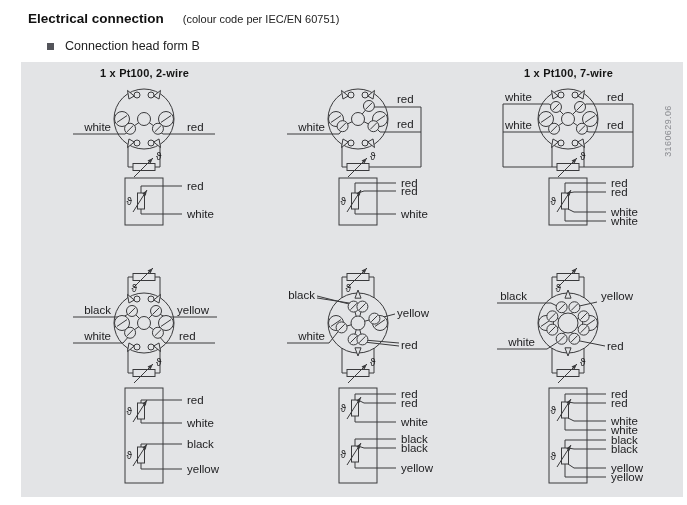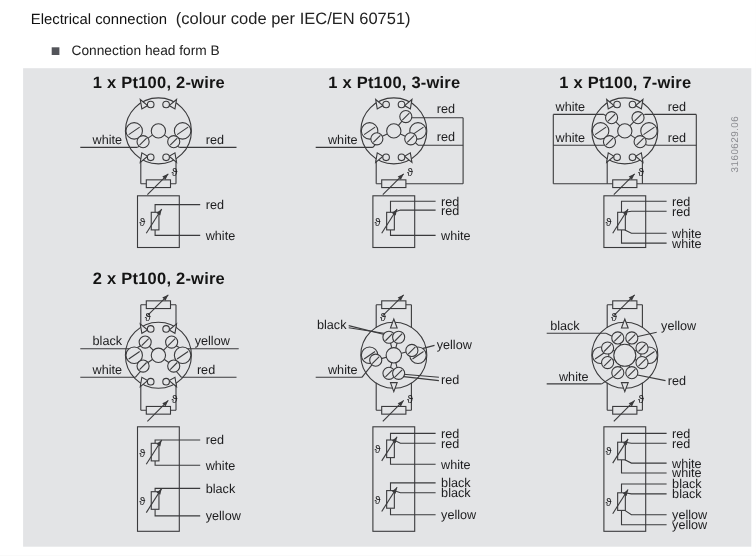--- a/index.html
+++ b/index.html
@@ -1,30 +1,30 @@
 <!DOCTYPE html>
 <html><head>
 <meta charset="utf-8">
 <style>
   html,body{margin:0;padding:0;background:#fff;}
   .page{position:relative;width:687px;height:505px;background:#ffffff;
         font-family:"Liberation Sans",sans-serif;overflow:hidden;}
   .hdr{position:absolute;left:28px;top:9px;color:#111;}
-  .hdr .bold{font-weight:normal;font-size:13.5px;margin-top:12px;}
-  .hdr .rest{font-size:15px;margin-left:8px;color:#222;}
+  .hdr .bold{font-weight:bold;font-size:13.5px;margin-top:12px;}
+  .hdr .rest{font-size:11px;margin-left:19px;color:#222;}
   .bullet{position:absolute;left:28px;top:39px;display:flex;align-items:center;
           font-size:12.5px;color:#222;padding-left:19px;}
   .sq{width:7px;height:7px;background:#53545a;margin-right:11px;flex:0 0 auto;}
   .panel{position:absolute;left:21px;top:62px;width:662px;height:435px;background:#e3e4e6;}
   .cell{position:absolute;width:215px;}
   .r1{top:0;height:178px;}
   .r2{top:178px;height:257px;}
   .c1{left:16px;} .c2{left:230px;} .c3{left:440px;}
   .cell-title{position:absolute;left:0;top:5px;width:215px;text-align:center;
-              font-weight:bold;font-size:15px;color:#141414;letter-spacing:.2px;}
+              font-weight:bold;font-size:11px;color:#141414;letter-spacing:.2px;}
   svg.diagram{position:absolute;left:0;top:0;}
   svg text{font-family:"Liberation Sans",sans-serif;}
   .side-note{position:absolute;left:633px;top:126px;width:70px;text-align:center;
              transform:rotate(-90deg);font-size:9px;color:#8a8b90;letter-spacing:.4px;}
 </style>
 </head>
 <body>
 
 <div class="page">
 
@@ -150,21 +150,20 @@
                 <line x1="96" y1="150" x2="110" y2="128" stroke="#3a3a3c" stroke-width="1"></line>
                 <polygon points="110,128 108.7097809208911,133.8596360576322 105.23830482835578,131.650514907837" fill="#3a3a3c"></polygon>
                 <text x="95" y="143" text-anchor="end" font-size="10" fill="#1c1c1e">ϑ</text>
               </g>
               <text x="150" y="125" text-anchor="start" font-size="11.5" fill="#1c1c1e">red</text>
               <text x="150" y="133" text-anchor="start" font-size="11.5" fill="#1c1c1e">red</text>
               <text x="150" y="156" text-anchor="start" font-size="11.5" fill="#1c1c1e">white</text>
             </g>
           </g>
         </svg>
-      <div class="cell-title">1 x Pt100, 3-wire</div>
     </div>
     <div class="cell r1 c3">
       <svg class="diagram" width="215" height="178" viewBox="0 0 215 178">
           <g>
             <line x1="42" y1="42" x2="42" y2="105" stroke="#3a3a3c" stroke-width="1"></line>
             <line x1="172" y1="42" x2="172" y2="105" stroke="#3a3a3c" stroke-width="1"></line>
             <line x1="42" y1="105" x2="172" y2="105" stroke="#3a3a3c" stroke-width="1"></line>
             <line x1="91" y1="83" x2="91" y2="105" stroke="#3a3a3c" stroke-width="1"></line>
             <line x1="123" y1="83" x2="123" y2="105" stroke="#3a3a3c" stroke-width="1"></line>
             <line x1="42" y1="42" x2="88" y2="42" stroke="#3a3a3c" stroke-width="1"></line>
@@ -313,21 +312,20 @@
                 <rect x="100.5" y="207" width="7" height="16" fill="#e3e4e6" stroke="#3a3a3c" stroke-width="1"></rect>
                 <line x1="96" y1="226" x2="110" y2="204" stroke="#3a3a3c" stroke-width="1"></line>
                 <polygon points="110,204 108.7097809208911,209.8596360576322 105.23830482835578,207.650514907837" fill="#3a3a3c"></polygon>
                 <text x="95" y="219" text-anchor="end" font-size="10" fill="#1c1c1e">ϑ</text>
               </g>
               <text x="150" y="208" text-anchor="start" font-size="11.5" fill="#1c1c1e">black</text>
               <text x="150" y="233" text-anchor="start" font-size="11.5" fill="#1c1c1e">yellow</text>
             </g>
           </g>
         </svg>
-      <div class="cell-title">2 x Pt100, 2-wire</div>
     </div>
     <div class="cell r2 c2">
       <svg class="diagram" width="215" height="257" viewBox="0 0 215 257">
           <g>
             <line x1="91" y1="37" x2="91" y2="58" stroke="#3a3a3c" stroke-width="1"></line>
             <line x1="123" y1="37" x2="123" y2="58" stroke="#3a3a3c" stroke-width="1"></line>
             <line x1="91" y1="37" x2="123" y2="37" stroke="#3a3a3c" stroke-width="1"></line>
             <g>
               <rect x="96" y="33.5" width="22" height="7" fill="#e3e4e6" stroke="#3a3a3c" stroke-width="1"></rect>
               <line x1="97" y1="47" x2="116" y2="28" stroke="#3a3a3c" stroke-width="1"></line>

